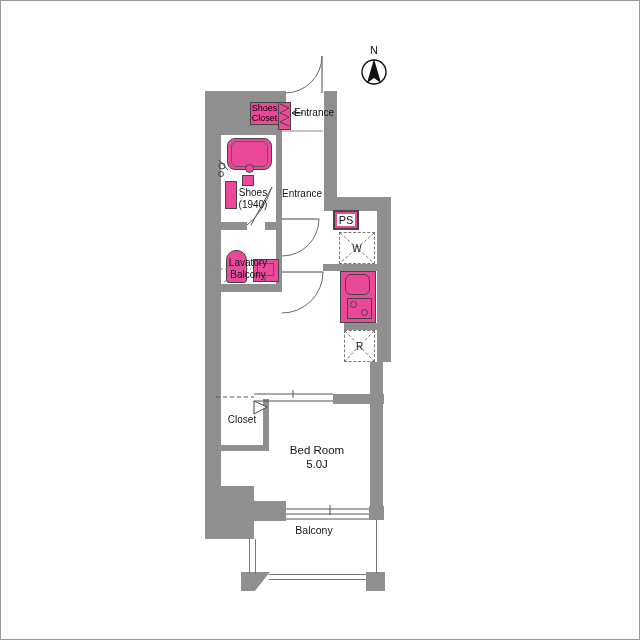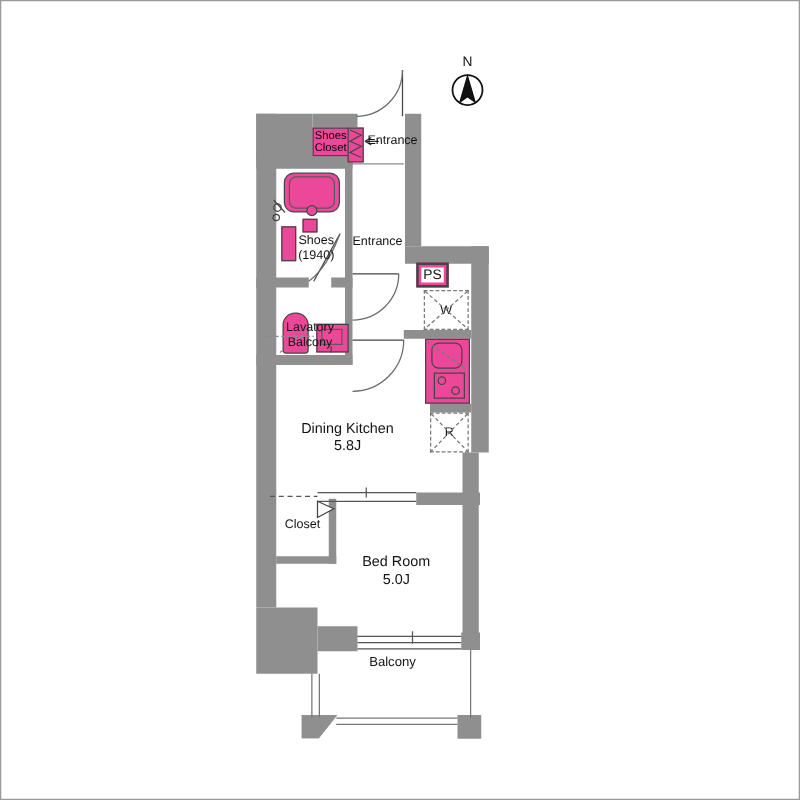--- a/index.html
+++ b/index.html
@@ -183,24 +183,20 @@
   <div class="lbl" style="left:252px;top:186px;">
     <div>Shoes</div>
     <div>(1940)</div>
   </div>
 
   <div class="lbl" style="left:247px;top:228px;margin-top:28px;">
     <div>Lavatory</div>
     <div>Balcony</div>
   </div>
 
-  <div class="lbl f11" style="left:277px;top:336px;">
-    <div>Dining Kitchen</div>
-    <div>5.8J</div>
-  </div>
 
   <div class="lbl" style="left:241px;top:413px;">Closet</div>
 
   <div class="lbl f11" style="left:316px;top:443px;">
     <div>Bed Room</div>
     <div>5.0J</div>
   </div>
 
   <div class="lbl" style="left:313px;top:523px;font-size:10.5px;">Balcony</div>
 

